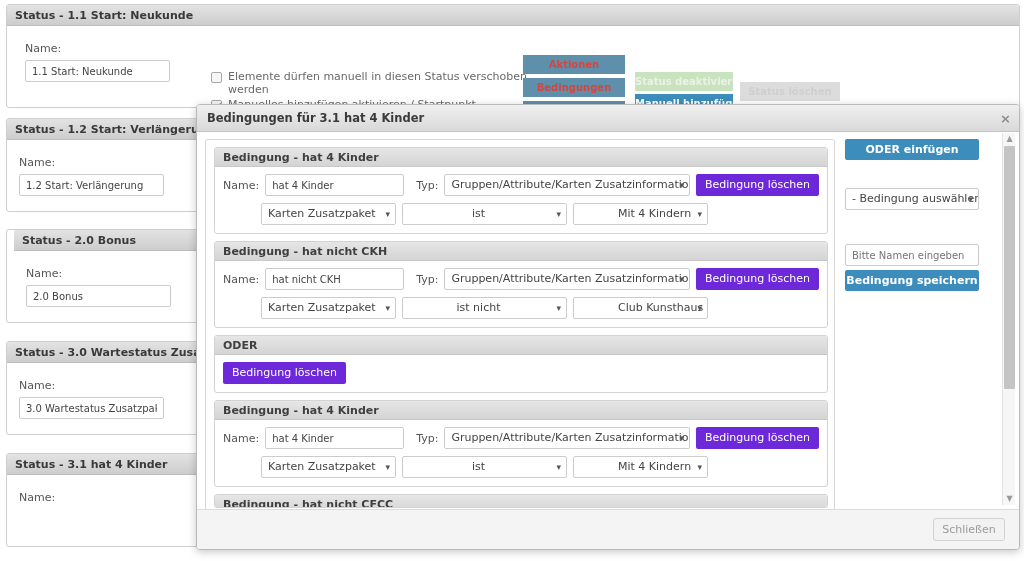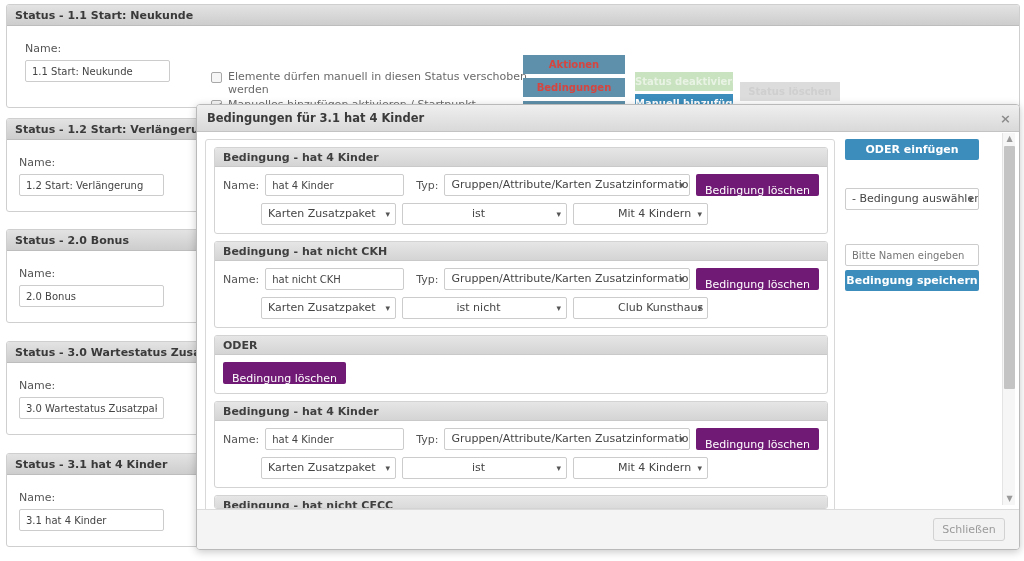--- a/index.html
+++ b/index.html
@@ -102,21 +102,21 @@
   #act-col .btn { display: block; width: 102px; height: 19px; line-height: 19px; margin-bottom: 4px; }
 
   #mid-col { position: absolute; left: 628px; top: 46px; width: 98px; }
   #mid-col .btn { display: block; width: 98px; height: 19px; line-height: 19px; margin-bottom: 3px; }
 
   #del-col { position: absolute; left: 733px; top: 56px; }
   #del-col .btn { display: block; width: 100px; height: 19px; line-height: 19px; }
 
   
   #status-12 { left: 6px; top: 118px; width: 194px; height: 94px; }
-  #status-20 { left: 6px; top: 229px; width: 194px; height: 94px; }
+  #status-20 { left: 6px; top: 229px; width: 194px; height: 94px; padding-left: 7px; }
   #status-30 { left: 6px; top: 341px; width: 204px; height: 94px; }
   #status-31 { left: 6px; top: 453px; width: 194px; height: 94px; }
   .status-card .panel-body { padding: 16px 12px 10px 12px; }
   .status-card .txtinput { width: 145px; }
 
   
   #modal {
     position: absolute;
     left: 196px; top: 104px;
     width: 824px; height: 446px;
@@ -228,22 +228,22 @@
     line-height: 20px;
   }
   .sel-typ { width: 248px; margin-right: 6px; }
   .sel-a { width: 135px; margin-right: 6px; }
   .sel-b { width: 165px; margin-right: 6px; text-align: center; }
   .sel-c { width: 135px; padding-left: 44px; }
 
   .btn-del {
     height: 22px;
     line-height: 22px;
-    padding: 6px 9px;
-    background: #701a75;
+    padding: 0 9px;
+    background: #6d28d9;
     color: #ffffff;
     font-size: 11px;
     border-radius: 2px;
     cursor: pointer;
     white-space: nowrap;
   }
 
   
   #cond-side { position: absolute; left: 648px; top: 6px; width: 146px; }
   #cond-side .sidebtn {
@@ -353,21 +353,20 @@
     <div class="panel-body">
       <div class="fld-label">Name:</div>
       <input class="txtinput" value="3.0 Wartestatus Zusatzpak" style="">
     </div>
   </div>
 
   <div class="panel status-card" id="status-31">
     <div class="panel-head">Status - 3.1 hat 4 Kinder</div>
     <div class="panel-body">
       <div class="fld-label">Name:</div>
-      <input class="txtinput" value="3.1 hat 4 Kinder" style="">
     </div>
   </div>
 
   <div id="modal">
 
     <div id="modal-head">
       <span>Bedingungen für 3.1 hat 4 Kinder</span>
       <span id="modal-close">×</span>
     </div>
 

